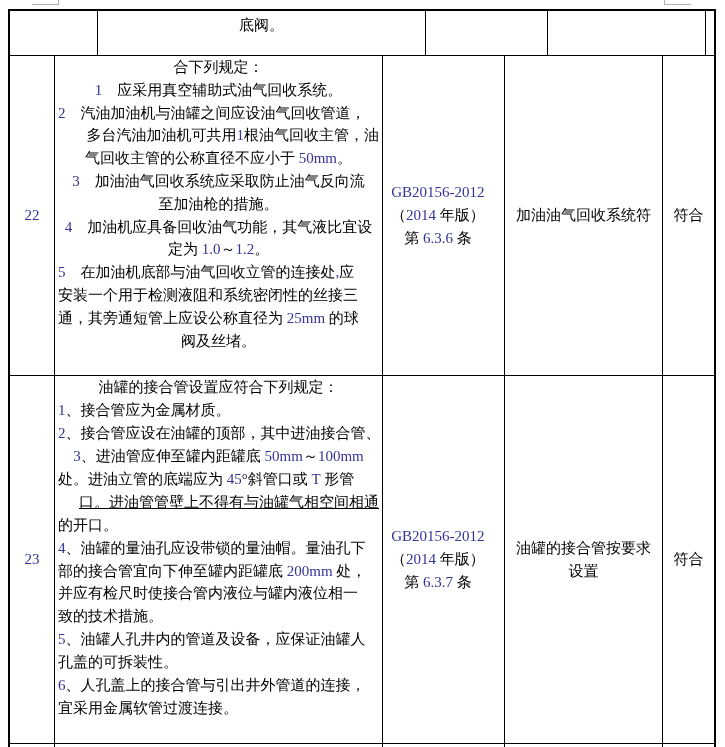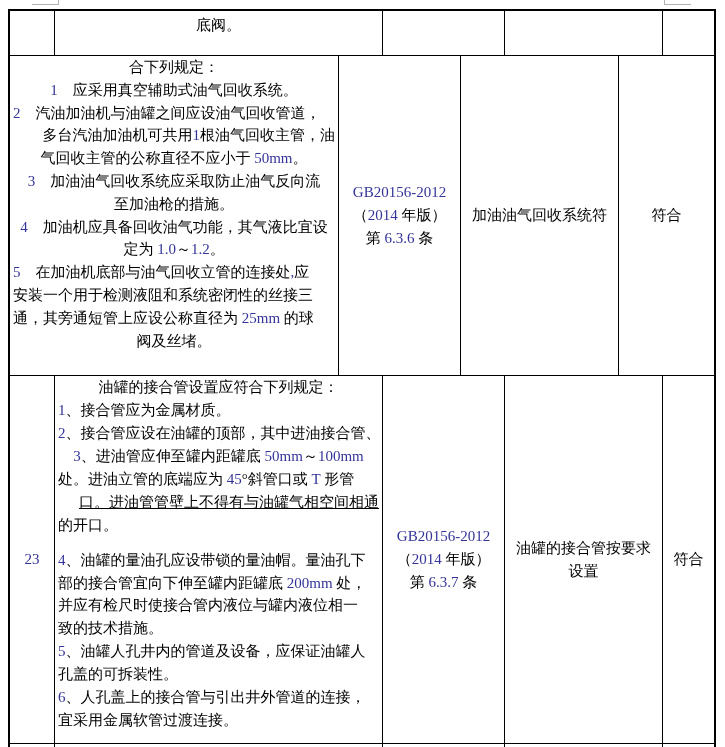--- a/index.html
+++ b/index.html
@@ -30,26 +30,26 @@
   .row { display: flex; border-bottom: 1px solid #000; }
   .row.r0 { height: 44px; }
   .row.r1 { height: 319px; }
   .row.r2 { height: 367px; }
   .row.r3 { height: 30px; border-bottom: none; }
 
   .cell { box-sizing: border-box; overflow: hidden; }
   .cell + .cell { border-left: 1px solid #000; }
   .c-no      { width: 44px;  display: flex; align-items: center; justify-content: center; }
   .c-content { width: 328px; padding: 0 3px; }
-  .c-basis   { width: 122px; display: flex; align-items: center; justify-content: center; text-align: center; }
+  .c-basis   { width: 122px; display: flex; align-items: center; text-align: center; padding-left: 8px; }
   .c-finding { width: 158px; display: flex; align-items: center; justify-content: center; text-align: center; }
   .c-result  { width: 52px;  display: flex; align-items: center; justify-content: center; flex: 1; }
 
   .cell, .line { font-size: 15px; color: #000; }
-  .r0 .c-content { padding-top: 3px; }
+  .r0 .c-content { padding-top: 3px; margin-left: 43px; }
   .r0 .line { line-height: 23px; }
   .r1 .c-content .line { line-height: 22.8px; }
   .r2 .c-content .line { line-height: 22.94px; }
   .c-basis .line, .c-finding .line { line-height: 23px; }
   .line { white-space: nowrap; }
   .latin { color: #333399; }
   .no-label { color: #333399; font-size: 15px; }
 </style>
 </head>
 <body>
@@ -63,20 +63,23 @@
     <div class="row r0">
       <div class="cell c-no"></div>
       <div class="cell c-content">
         <div class="line" style="text-align: center;"><span>底阀。</span></div>
       </div>
       <div class="cell c-basis"></div>
       <div class="cell c-finding"></div>
       <div class="cell c-result"></div>
     </div>
     <div class="row r1">
+      <div class="cell c-no">
+        <span class="no-label">22</span>
+      </div>
       <div class="cell c-content">
         <div class="line" style="text-align: center;"><span>合下列规定：</span></div>
         <div class="line" style="text-align: center;"><span class="latin">1</span><span>　应采用真空辅助式油气回收系统。</span></div>
         <div class="line" style="text-align: left;"><span class="latin">2</span><span>　汽油加油机与油罐之间应设油气回收管道，</span></div>
         <div class="line" style="text-align: right;"><span>多台汽油加油机可共用</span><span class="latin">1</span><span>根油气回收主管，油</span></div>
         <div class="line" style="text-align: center;"><span>气回收主管的公称直径不应小于 </span><span class="latin">50mm</span><span>。</span></div>
         <div class="line" style="text-align: center;"><span class="latin">3</span><span>　加油油气回收系统应采取防止油气反向流</span></div>
         <div class="line" style="text-align: center;"><span>至加油枪的措施。</span></div>
         <div class="line" style="text-align: center;"><span class="latin">4</span><span>　加油机应具备回收油气功能，其气液比宜设</span></div>
         <div class="line" style="text-align: center;"><span>定为 </span><span class="latin">1.0</span><span>～</span><span class="latin">1.2</span><span>。</span></div>
@@ -106,21 +109,21 @@
         <span class="no-label">23</span>
       </div>
       <div class="cell c-content">
         <div class="line" style="text-align: center;"><span>油罐的接合管设置应符合下列规定：</span></div>
         <div class="line" style="text-align: left;"><span class="latin">1</span><span>、接合管应为金属材质。</span></div>
         <div class="line" style="text-align: left;"><span class="latin">2</span><span>、接合管应设在油罐的顶部，其中进油接合管、</span></div>
         <div class="line" style="text-align: center;"><span class="latin">3</span><span>、进油管应伸至罐内距罐底 </span><span class="latin">50mm</span><span>～</span><span class="latin">100mm</span></div>
         <div class="line" style="text-align: left;"><span>处。进油立管的底端应为 </span><span class="latin">45</span><span>°斜管口或 </span><span class="latin">T</span><span> 形管</span></div>
         <div class="line" style="text-align: right; text-decoration: underline;"><span>口。进油管管壁上不得有与油罐气相空间相通</span></div>
         <div class="line" style="text-align: left;"><span>的开口。</span></div>
-        <div class="line" style="text-align: left; margin-top: 12px;"><span class="latin">4</span><span>、油罐的量油孔应设带锁的量油帽。量油孔下</span></div>
+        <div class="line" style="text-align: left;"><span class="latin">4</span><span>、油罐的量油孔应设带锁的量油帽。量油孔下</span></div>
         <div class="line" style="text-align: left;"><span>部的接合管宜向下伸至罐内距罐底 </span><span class="latin">200mm</span><span> 处，</span></div>
         <div class="line" style="text-align: left;"><span>并应有检尺时使接合管内液位与罐内液位相一</span></div>
         <div class="line" style="text-align: left;"><span>致的技术措施。</span></div>
         <div class="line" style="text-align: left;"><span class="latin">5</span><span>、油罐人孔井内的管道及设备，应保证油罐人</span></div>
         <div class="line" style="text-align: left;"><span>孔盖的可拆装性。</span></div>
         <div class="line" style="text-align: left;"><span class="latin">6</span><span>、人孔盖上的接合管与引出井外管道的连接，</span></div>
         <div class="line" style="text-align: left;"><span>宜采用金属软管过渡连接。</span></div>
       </div>
       <div class="cell c-basis">
         <div>

